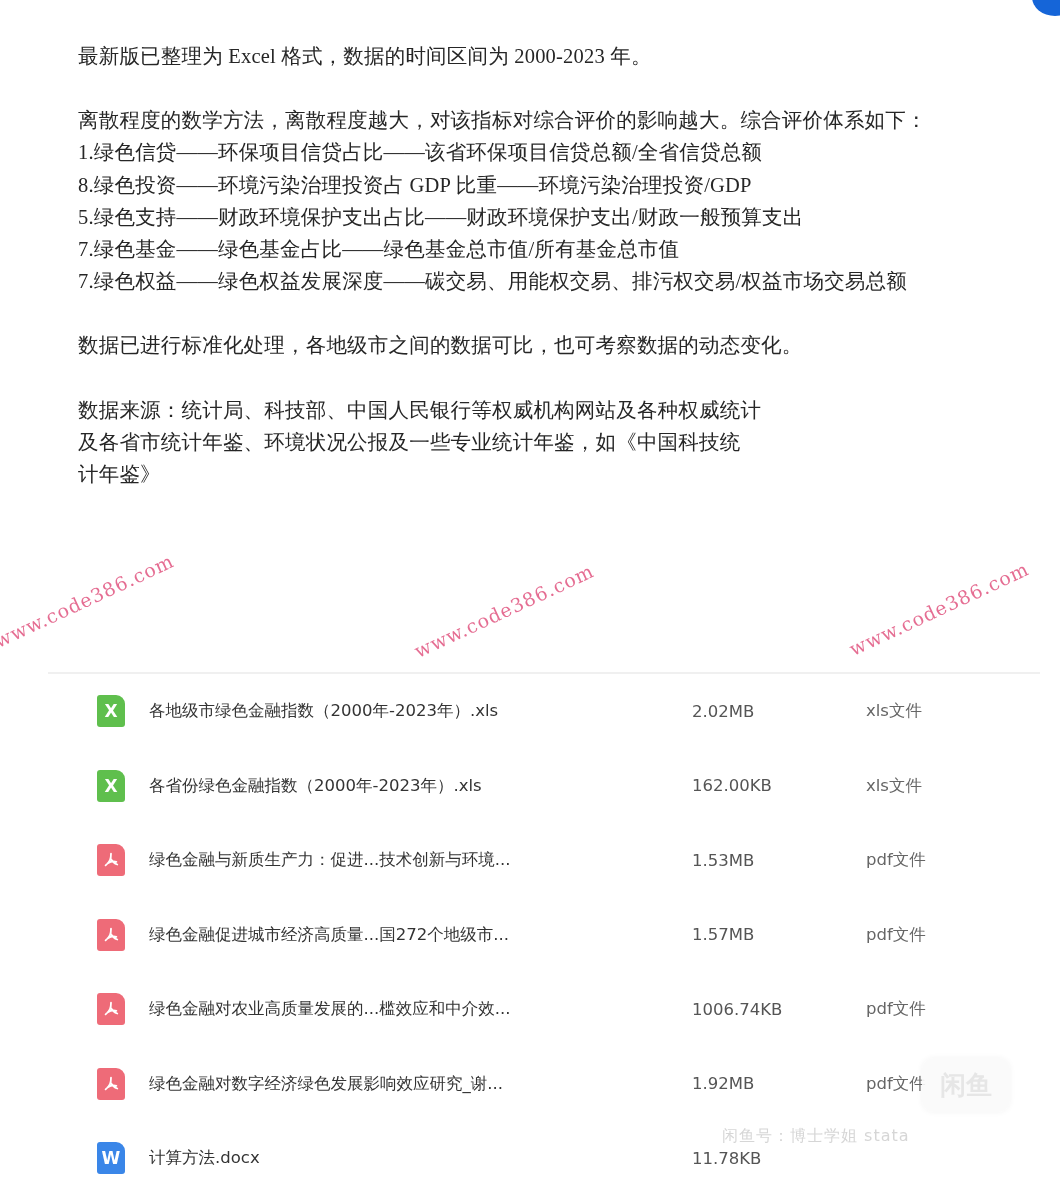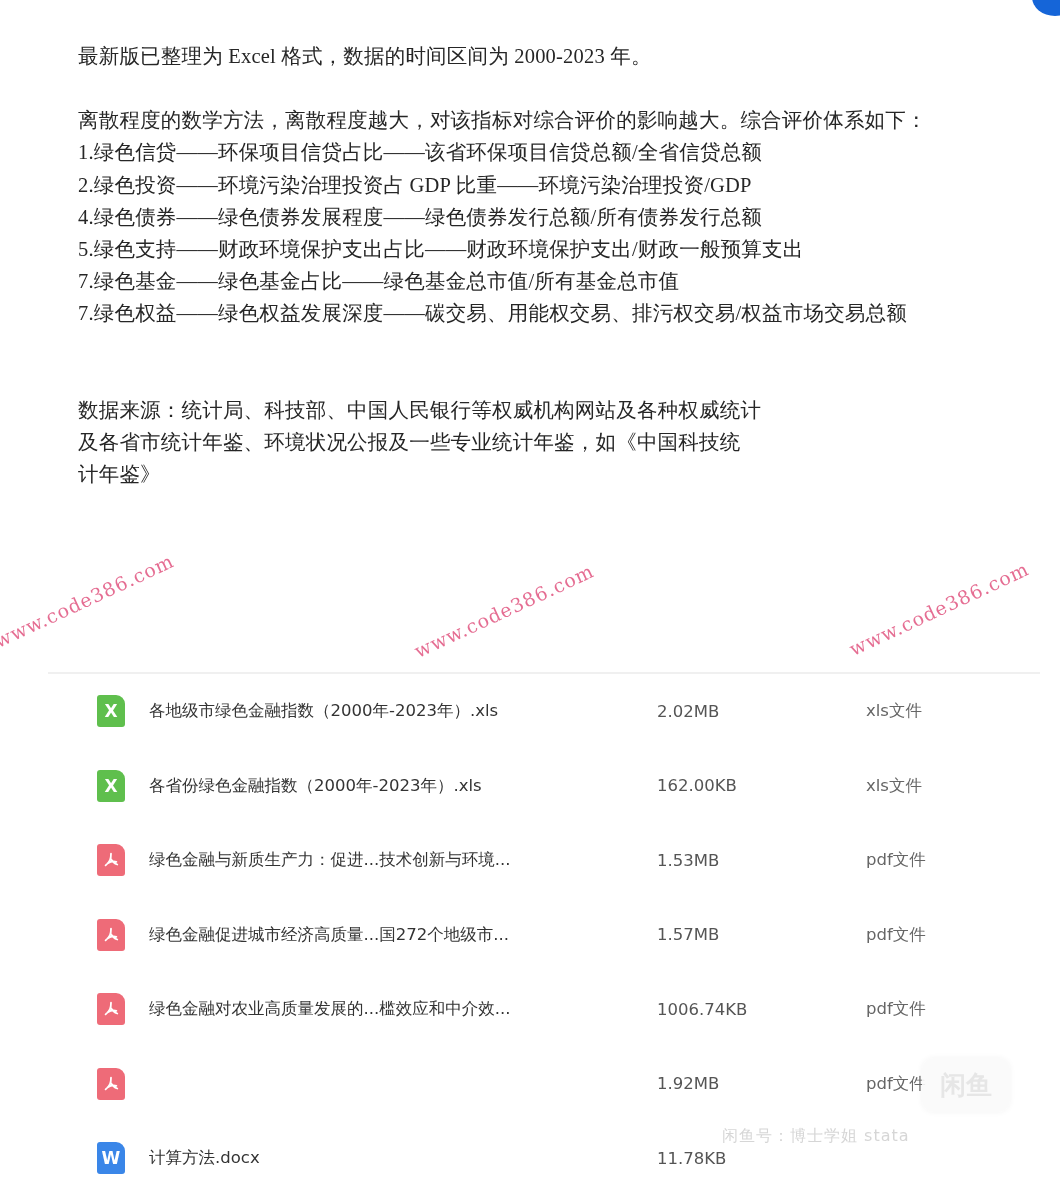--- a/index.html
+++ b/index.html
@@ -65,21 +65,21 @@
     .file-icon.pdf { background: #ee6b78; }
     .file-icon.doc { background: #3a86e8; }
     .file-icon svg { width: 18px; height: 18px; }
     .file-name {
       position: absolute; left: 149px;
       font-size: 16.5px; color: #333; white-space: nowrap;
       font-family: "DejaVu Sans", sans-serif;
       text-align: center;
     }
     .file-size {
-      position: absolute; left: 657px;
+      position: absolute; left: 692px;
       font-size: 16.5px; color: #555; white-space: nowrap;
     }
     .file-type {
       position: absolute; left: 866px;
       font-size: 16.5px; color: #666; white-space: nowrap;
     }
 
     
     .xy-badge {
       position: absolute; left: 922px; top: 1058px; width: 88px; height: 54px;
@@ -99,26 +99,26 @@
 
 <div class="page">
 
   <div class="corner-blob"></div>
 
   <div class="desc">
     <p>最新版已整理为 Excel 格式，数据的时间区间为 2000-2023 年。</p>
     <div class="gap"></div>
     <p>离散程度的数学方法，离散程度越大，对该指标对综合评价的影响越大。综合评价体系如下：</p>
     <p>1.绿色信贷——环保项目信贷占比——该省环保项目信贷总额/全省信贷总额</p>
-    <p>2.绿色投资——环境污染治理投资占 GDP 比重——环境污染治理投资/GDP</p>
-    <p>4.绿色债券——绿色债券发展程度——绿色债券发行总额/所有债券发行总额</p>
+    <p>8.绿色投资——环境污染治理投资占 GDP 比重——环境污染治理投资/GDP</p>
     <p>5.绿色支持——财政环境保护支出占比——财政环境保护支出/财政一般预算支出</p>
     <p>7.绿色基金——绿色基金占比——绿色基金总市值/所有基金总市值</p>
     <p>7.绿色权益——绿色权益发展深度——碳交易、用能权交易、排污权交易/权益市场交易总额</p>
     <div class="gap"></div>
+    <p>数据已进行标准化处理，各地级市之间的数据可比，也可考察数据的动态变化。</p>
     <div class="gap"></div>
     <p>数据来源：统计局、科技部、中国人民银行等权威机构网站及各种权威统计</p>
     <p>及各省市统计年鉴、环境状况公报及一些专业统计年鉴，如《中国科技统</p>
     <p>计年鉴》</p>
   </div>
   <div class="fade-right"></div>
 
   <div class="wm" style="left:0px; top:630px;">www.code386.com</div>
   <div class="wm" style="left:420px; top:640px;">www.code386.com</div>
   <div class="wm" style="left:855px; top:638px;">www.code386.com</div>
@@ -173,20 +173,21 @@
       <span class="file-size">1006.74KB</span>
       <span class="file-type">pdf文件</span>
     </div>
 
     <div class="file-row">
       <span class="file-icon pdf">
         <svg viewBox="0 0 20 20">
             <path d="M10 3 C10 9 9 12 4 16 M10 9 C12 13 14 14 17 15 M6 14 C9 12 13 11 16 12" stroke="#fff" stroke-width="2" fill="none" stroke-linecap="round"></path>
           </svg>
       </span>
+      <span class="file-name">绿色金融对数字经济绿色发展影响效应研究_谢...</span>
       <span class="file-size">1.92MB</span>
       <span class="file-type">pdf文件</span>
     </div>
 
     <div class="file-row">
       <span class="file-icon doc">W</span>
       <span class="file-name">计算方法.docx</span>
       <span class="file-size">11.78KB</span>
       <span class="file-type"></span>
     </div>

